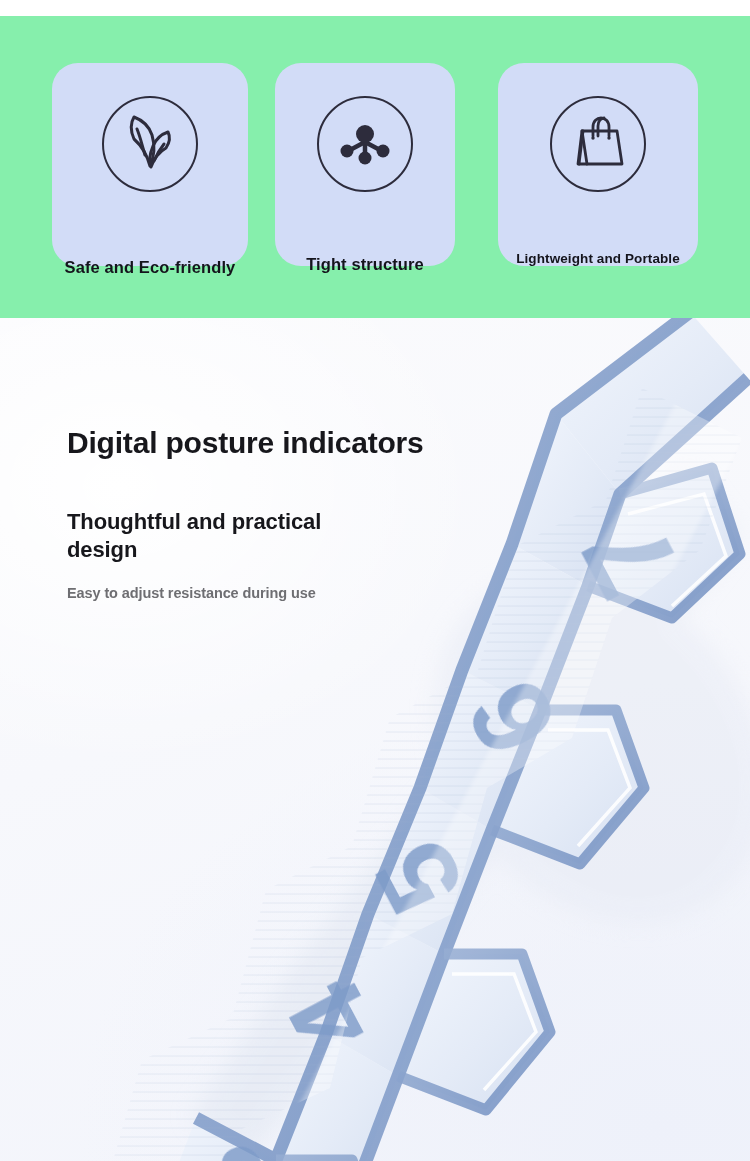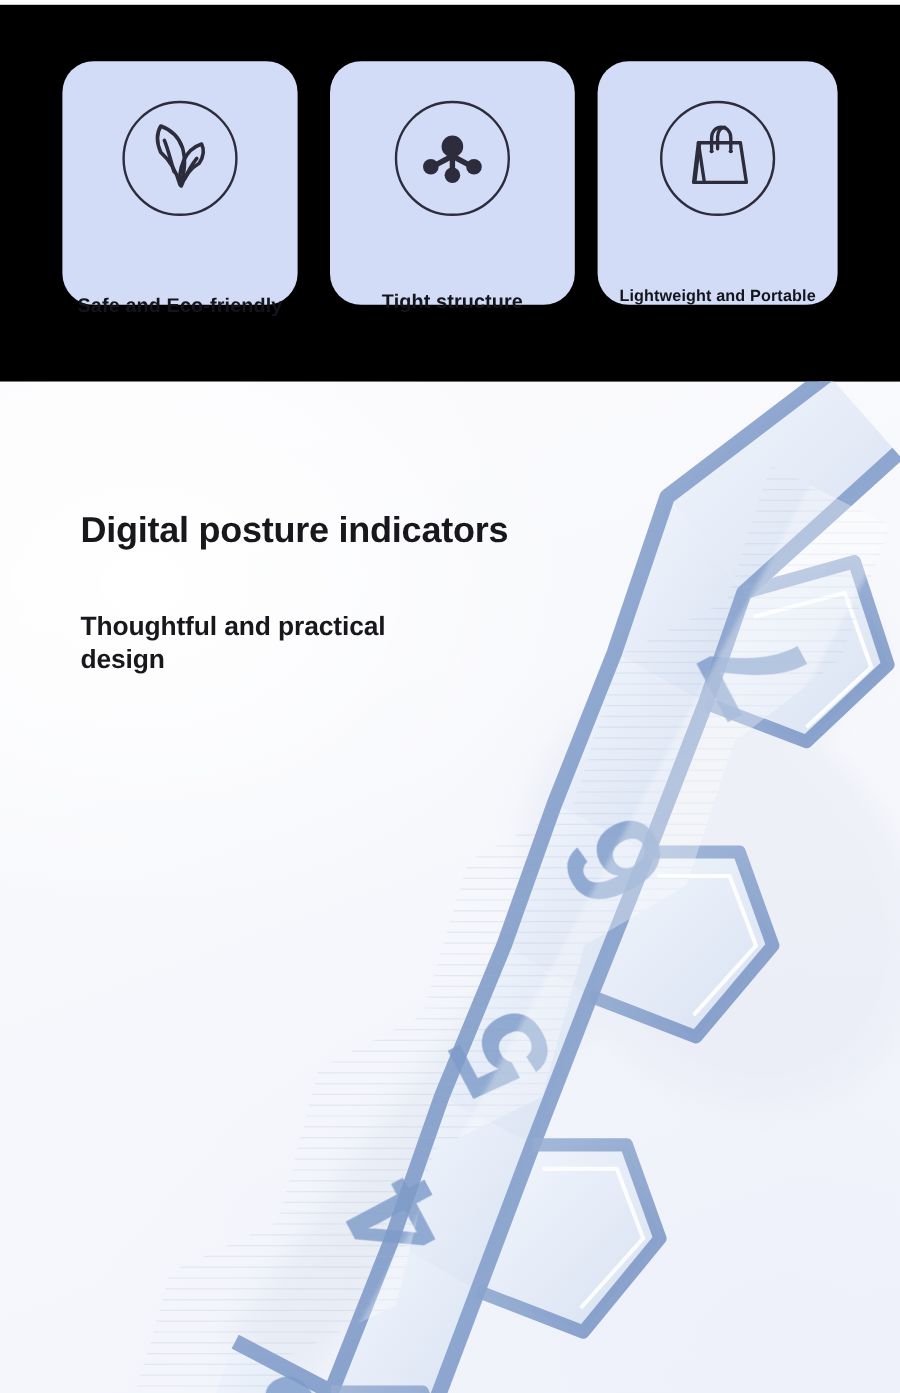--- a/index.html
+++ b/index.html
@@ -5,30 +5,30 @@
   html,body{margin:0;padding:0;}
   body{
     width:750px;height:1161px;overflow:hidden;position:relative;
     background:#ffffff;
     font-family:"Liberation Sans","DejaVu Sans",sans-serif;
     -webkit-font-smoothing:antialiased;
   }
 
   
   #feature-strip{
-    position:absolute;left:0;top:4px;width:750px;height:318px;
-    background:#000000;
+    position:absolute;left:0;top:16px;width:750px;height:318px;
+    background:#86efac;
   }
   .feature-card{
     position:absolute;top:47px;height:203px;
     background:#d2dcf7;
     border-radius:26px;
   }
   #feature-card-0{left:52px;width:196px;}
-  #feature-card-1{left:275px;width:204px;}
+  #feature-card-1{left:275px;width:180px;}
   #feature-card-2{left:498px;width:200px;text-decoration:underline;}
 
   .icon-circle{
     position:absolute;left:50%;transform:translateX(-50%);
     top:33px;width:96px;height:96px;border-radius:50%;
     border:2.6px solid #2d2c3c;
     box-sizing:border-box;
   }
   .icon-circle svg{position:absolute;left:0;top:0;}
 
@@ -232,13 +232,14 @@
 
     <g clip-path="url(#bandClip)" opacity=".33" filter="url(#soft)">
       <path d="M700 40 L260 860 L330 900 L760 90 Z" fill="#ffffff"></path>
     </g>
   </svg>
 </div>
 
 <div id="copy-block">
   <div id="headline">Digital posture indicators</div>
   <div id="subhead">Thoughtful and practical design</div>
+  <div id="caption">Easy to adjust resistance during use</div>
 </div>
 
 </body></html>

